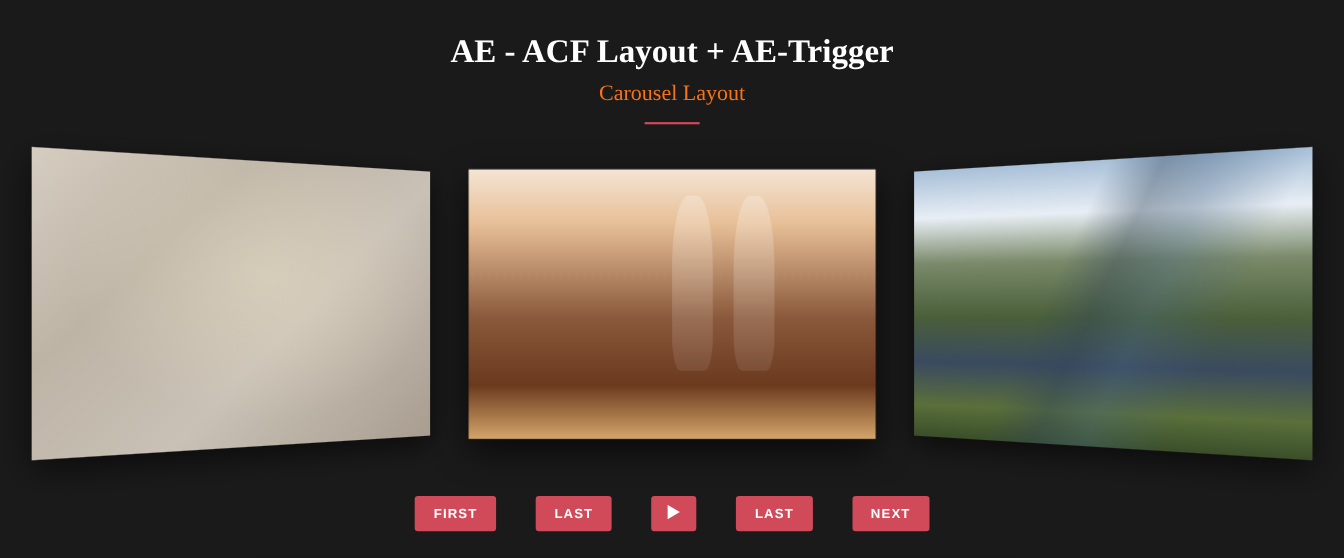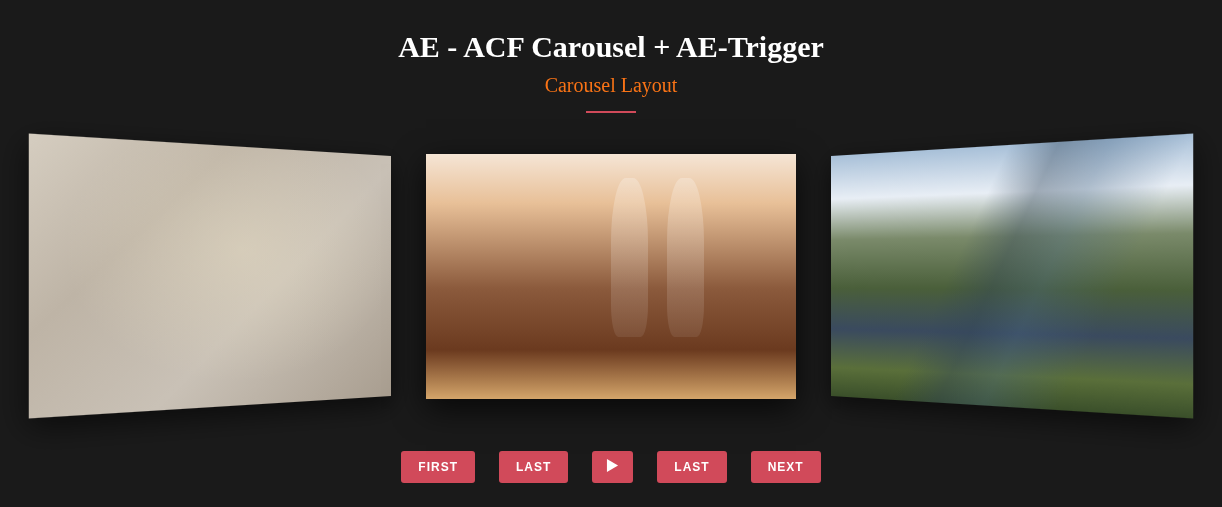--- a/index.html
+++ b/index.html
@@ -110,21 +110,21 @@
     .slide-right::before {
       content: '';
       position: absolute;
       top: 0; left: 0;
       width: 100%;
       height: 100%;
       background: linear-gradient(115deg, transparent 40%, rgba(50,70,90,0.4) 50%, rgba(70,100,130,0.35) 60%, transparent 75%);
     }
     .controls {
       display: flex;
-      gap: 24px;
+      gap: 36px;
       align-items: center;
     }
     .btn {
       background: #d14a5a;
       color: #fff;
       border: none;
       padding: 9px 17px;
       font-size: 12px;
       font-weight: bold;
       letter-spacing: 1px;
@@ -141,21 +141,21 @@
     .btn-play svg {
       width: 13px;
       height: 13px;
       fill: #fff;
     }
   </style>
 </head>
 <body>
 
 <div class="container">
-  <h1 class="title">AE - ACF Carousel + AE-Trigger</h1>
+  <h1 class="title">AE - ACF Layout + AE-Trigger</h1>
   <div class="subtitle">Carousel Layout</div>
   <div class="divider"></div>
 
   <div class="carousel">
     <div class="slide slide-left"></div>
     <div class="slide slide-center"></div>
     <div class="slide slide-right"></div>
   </div>
 
   <div class="controls">

